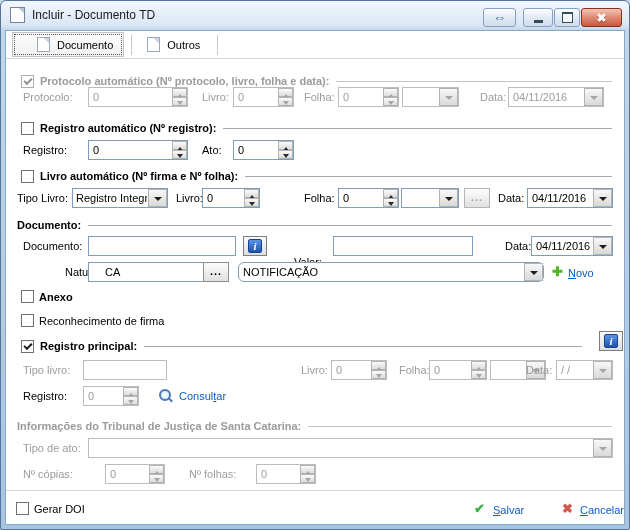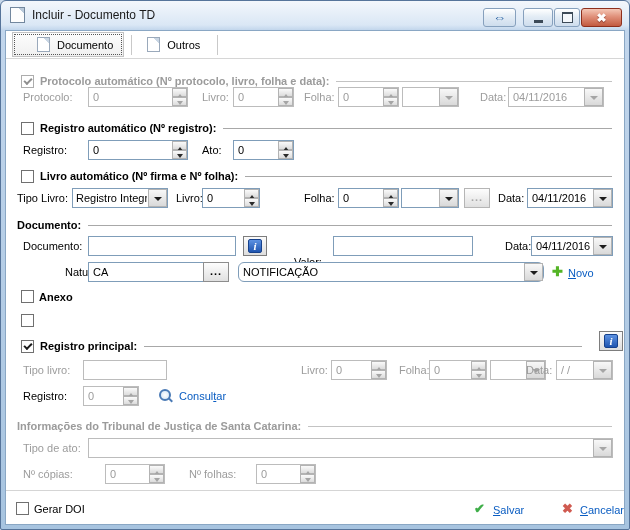--- a/index.html
+++ b/index.html
@@ -250,36 +250,37 @@
     <span class="lbl" style="left:288px;top:205px;margin-top:16px;">Valor:</span>
     <div class="field" style="left:327px;top:205px;width:140px;">
       <span class="val"></span>
     </div>
     <span class="lbl" style="left:499px;top:205px;">Data:</span>
     <div class="field" style="left:525px;top:205px;width:82px;">
       <span class="val">04/11/2016</span>
       <span class="dd"></span>
     </div>
     <span class="lbl" style="left:17px;top:231px;margin-left:42px;">Natureza:</span>
-    <div class="field" style="left:82px;top:231px;width:116px;">
+    <div class="field" style="left:82px;top:231px;width:116px;padding-left:12px;">
       <span class="val">CA</span>
     </div>
     <div class="btn-dots" style="left:197px;top:231px;width:26px;">
       <span>...</span>
     </div>
     <div class="field" style="left:232px;top:231px;width:306px;border-radius:6px;">
       <span class="val">NOTIFICAÇÃO</span>
       <span class="dd"></span>
     </div>
     <span class="plus" style="left:546px;top:234px;">✚</span>
     <a class="link" style="left:562px;top:234px;"><span></span><span class="u">N</span><span>ovo</span></a>
 
     <span class="chk" style="position:absolute;left:15px;top:259px;"></span>
     <span class="lbl" style="left:33px;top:256px;font-weight:bold;">Anexo</span>
     <span class="chk" style="position:absolute;left:15px;top:283px;"></span>
+    <span class="lbl" style="left:33px;top:280px;">Reconhecimento de firma</span>
 
     <div class="sect" style="top:307px;right:42px;">
       <span class="chk checked"></span>
       <span class="sect-title">Registro principal:</span>
       <span class="rule"></span>
     </div>
     <div class="btn-info" style="left:593px;top:300px;">
       <span class="isq">i</span>
     </div>
     <span class="lbl dis" style="left:17px;top:329px;">Tipo livro:</span>

